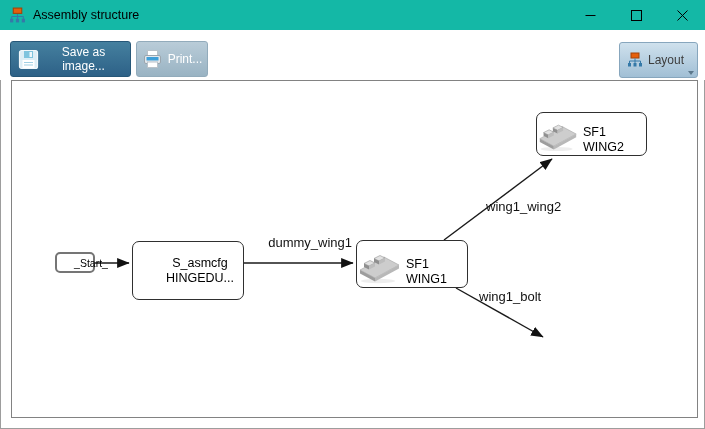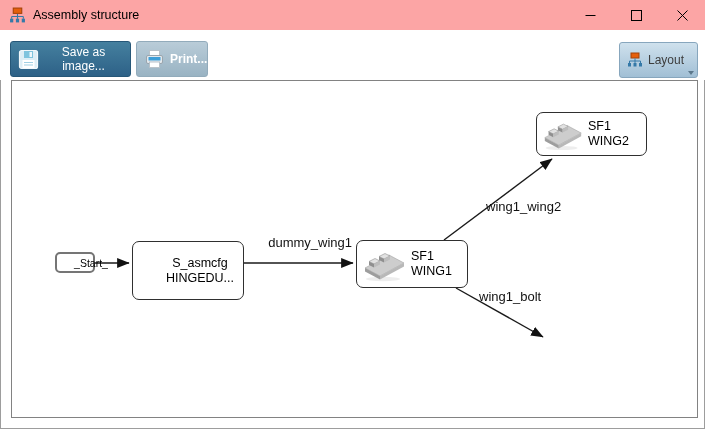--- a/index.html
+++ b/index.html
@@ -7,42 +7,42 @@
 
   .window {
     position:relative; width:705px; height:429px; background:#ffffff;
     outline:1px solid #9d9d9d; outline-offset:-1px; overflow:hidden;
   }
 
   
   .titlebar {
     position:absolute; left:0; top:0; right:0; height:30px;
     display:flex; align-items:center; padding-left:9px; box-sizing:border-box;
-    background:#fca5a5;
+    background:#14b8a6;
   }
   .app-icon { width:17px; height:17px; margin-right:7px; flex:0 0 auto; }
   .title { font-size:12.5px; color:#000; }
   .win-controls { position:absolute; right:0; top:0; height:30px; display:flex; }
   .win-btn { width:46px; height:30px; display:flex; align-items:center; justify-content:center; }
 
   
   .toolbar { position:absolute; left:0; top:30px; right:0; height:50px; background:#ffffff; }
   .btn {
     position:absolute; top:11px; display:flex; align-items:center; gap:5px;
     font-family:"Liberation Sans", sans-serif; font-size:12px;
     border-radius:3px; box-sizing:border-box; padding:17px 7px; cursor:pointer;
   }
   .btn .icon { display:flex; flex:0 0 auto; }
   .btn-save {
     left:10px; height:32px; width:121px;
     background:linear-gradient(#45809f,#2d6187); border:1px solid #265778; color:#fff;
   }
   .btn-print {
-    left:136px; height:32px; width:72px; justify-content:space-between;
-    background:linear-gradient(#b9ccd8,#99b3c3); border:1px solid #92abbb; color:#fff;font-weight:bold;
+    left:136px; height:32px; width:72px; justify-content:center;
+    background:linear-gradient(#b9ccd8,#99b3c3); border:1px solid #92abbb; color:#fff;
   }
   .btn-layout {
     left:619px; top:12px; height:30px; width:79px;
     background:linear-gradient(#cfe1ed,#a1bfd5); border:1px solid #87a6bd; color:#3d3d3d;
   }
   .caret {
     position:absolute; right:3px; bottom:2px; width:0; height:0;
     border-left:3px solid transparent; border-right:3px solid transparent;
     border-top:4px solid #5c788c;
   }
@@ -60,21 +60,21 @@
   }
   .node-start {
     left:43px; top:171px; width:40px; height:21px;
     border:2px solid #757575; border-radius:5px;
     display:flex; align-items:center; justify-content:center; font-size:10.5px;padding-left:32px;
   }
   .node-asmcfg {
     left:120px; top:160px; width:112px; height:59px;
     display:flex; align-items:center; justify-content:flex-end; padding-right:9px;padding-left:29px;
   }
-  .node-part { display:flex; align-items:center; padding-left:5px; }
+  .node-part { display:flex; align-items:flex-end; }
   .node-wing1 { left:344px; top:159px; width:112px; height:48px; }
   .node-wing2 { left:524px; top:31px;  width:111px; height:44px; }
   .node-bolt  { left:519px; top:259px; width:114px; height:46px; }
   .node-lines { line-height:15px; text-align:center; }
   .node-part .node-lines { text-align:left; margin-left:4px; }
   .part-icon { flex:0 0 auto; }
 
   .edge-label { position:absolute; font-size:13px; color:#111; white-space:nowrap; }
   .lbl-dummy { left:228px; top:154px; width:112px; text-align:right; }
   .lbl-w1w2  { left:474px; top:118px; }

